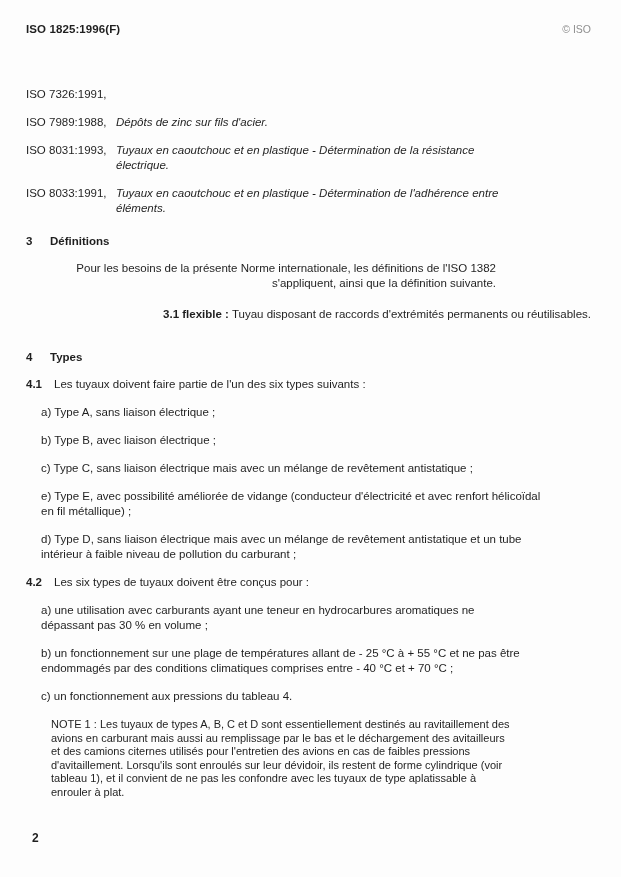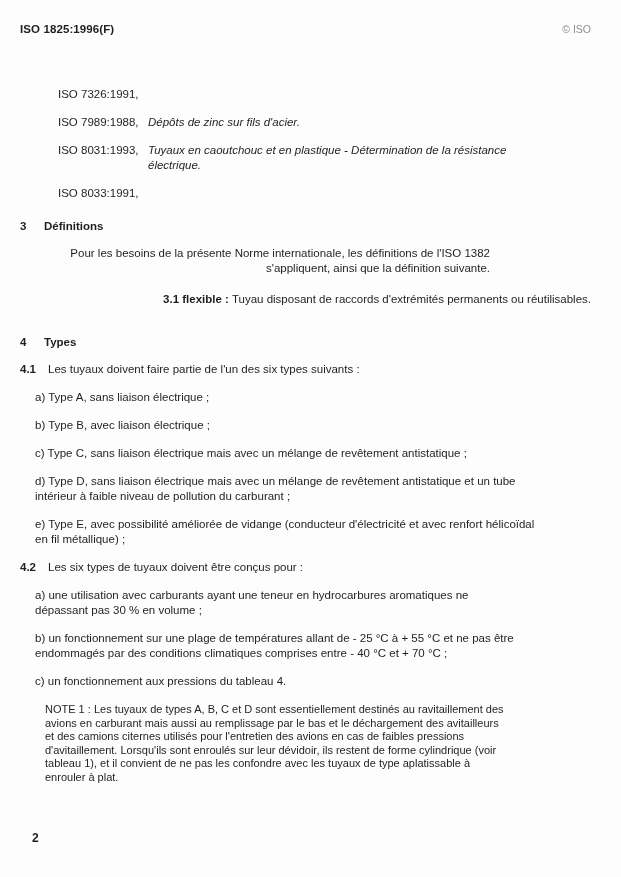--- a/index.html
+++ b/index.html
@@ -5,21 +5,21 @@
   html, body {
     margin: 0;
     padding: 0;
     background: #ffffff;
   }
   .page {
     position: relative;
     width: 621px;
     height: 877px;
     box-sizing: border-box;
-    padding: 22px 30px 0 20px;
+    padding: 22px 30px 0 26px;
     background: #fdfdfd;
     font-family: "Liberation Sans", "DejaVu Sans", sans-serif;
     font-size: 11.5px;
     line-height: 15px;
     color: #1f1f1f;
     overflow: hidden;
   }
   .page-header {
     display: flex;
     justify-content: space-between;
@@ -27,21 +27,21 @@
   }
   .hdr-left {
     font-weight: bold;
     font-size: 11.5px;
     letter-spacing: 0.1px;
   }
   .hdr-right {
     color: #8f8f8f;
     font-size: 10.5px;
   }
-  .refs { margin-top: 50px; margin-left: 38px; }
+  .refs { margin-top: 50px; }
   .ref {
     display: flex;
     margin-bottom: 13px;
   }
   .ref-label { width: 90px; flex: 0 0 90px; }
   .ref-title { font-style: italic; max-width: 385px; }
   .ref-title.wide { max-width: 425px; }
   .sec-heading {
     display: flex;
     font-size: 11.5px;
@@ -91,20 +91,21 @@
     <div class="ref">
       <span class="ref-label">ISO 7989:1988,</span>
       <span class="ref-title">Dépôts de zinc sur fils d'acier.</span>
     </div>
     <div class="ref">
       <span class="ref-label">ISO 8031:1993,</span>
       <span class="ref-title">Tuyaux en caoutchouc et en plastique - Détermination de la résistance électrique.</span>
     </div>
     <div class="ref">
       <span class="ref-label">ISO 8033:1991,</span>
+      <span class="ref-title wide">Tuyaux en caoutchouc et en plastique - Détermination de l'adhérence entre éléments.</span>
     </div>
   </section>
 
   <section>
     <h2 class="sec-heading">
       <span class="sec-num">3</span>
       <span>Définitions</span>
     </h2>
     <p class="para intro">Pour les besoins de la présente Norme internationale, les définitions de l'ISO 1382 s'appliquent, ainsi que la définition suivante.</p>
     <p class="para def">
@@ -122,22 +123,22 @@
 
     <div class="clause">
       <span class="clause-num">4.1</span>
       <span>Les tuyaux doivent faire partie de l'un des six types suivants :</span>
     </div>
 
     <div>
       <div class="item">a) Type A, sans liaison électrique ;</div>
       <div class="item">b) Type B, avec liaison électrique ;</div>
       <div class="item">c) Type C, sans liaison électrique mais avec un mélange de revêtement antistatique ;</div>
+      <div class="item">e) Type E, avec possibilité améliorée de vidange (conducteur d'électricité et avec renfort hélicoïdal en fil métallique) ;</div>
       <div class="item">d) Type D, sans liaison électrique mais avec un mélange de revêtement antistatique et un tube intérieur à faible niveau de pollution du carburant ;</div>
-      <div class="item">e) Type E, avec possibilité améliorée de vidange (conducteur d'électricité et avec renfort hélicoïdal en fil métallique) ;</div>
     </div>
 
     <div class="clause">
       <span class="clause-num">4.2</span>
       <span>Les six types de tuyaux doivent être conçus pour :</span>
     </div>
 
     <div>
       <div class="item design-a">a) une utilisation avec carburants ayant une teneur en hydrocarbures aromatiques ne dépassant pas 30 % en volume ;</div>
       <div class="item design-b">b) un fonctionnement sur une plage de températures allant de - 25 °C à + 55 °C et ne pas être endommagés par des conditions climatiques comprises entre - 40 °C et + 70 °C ;</div>

